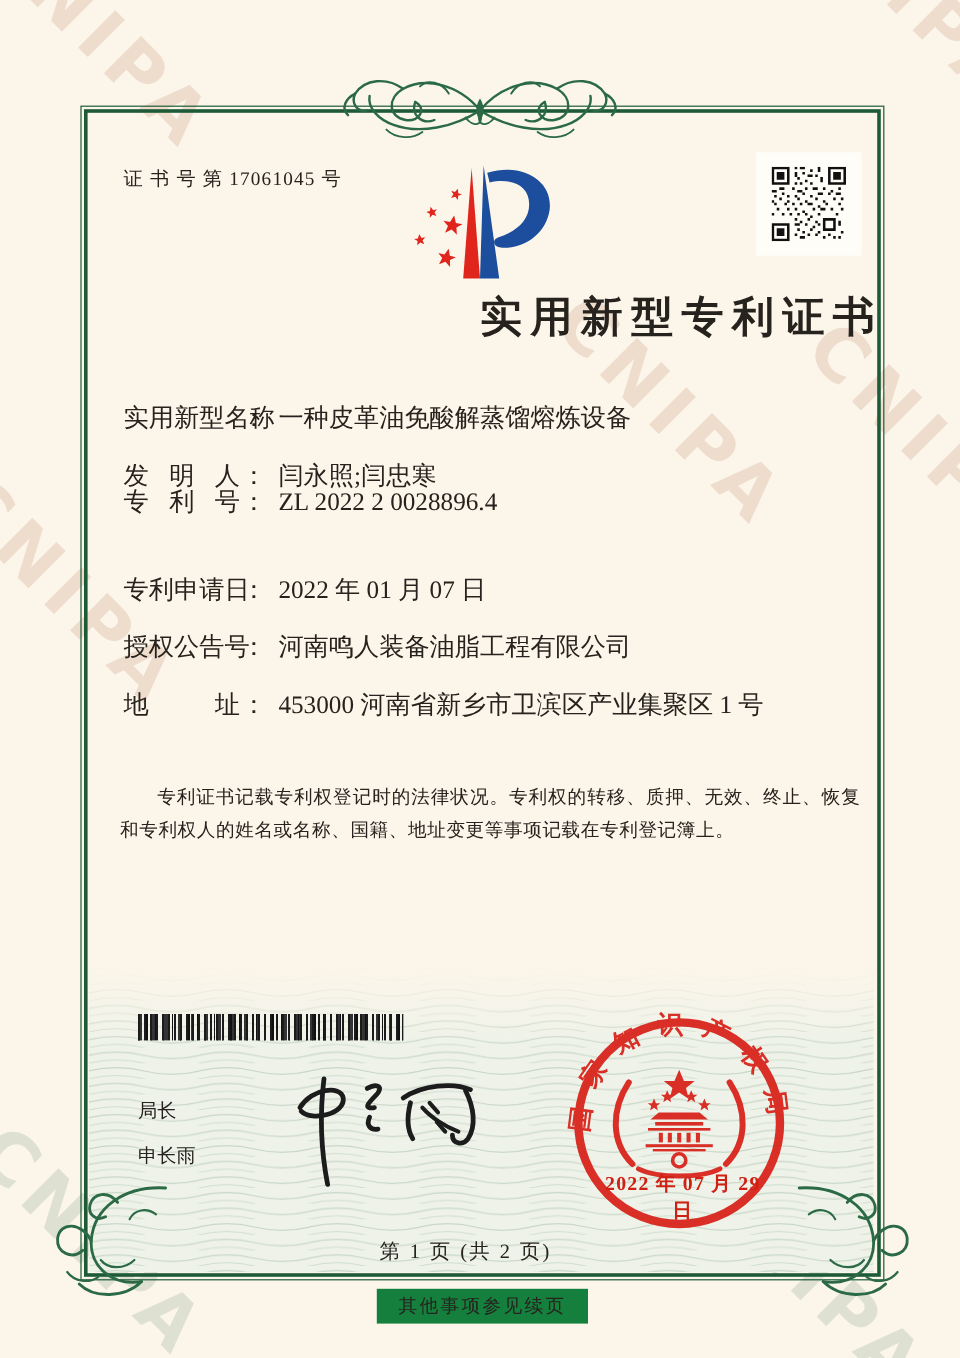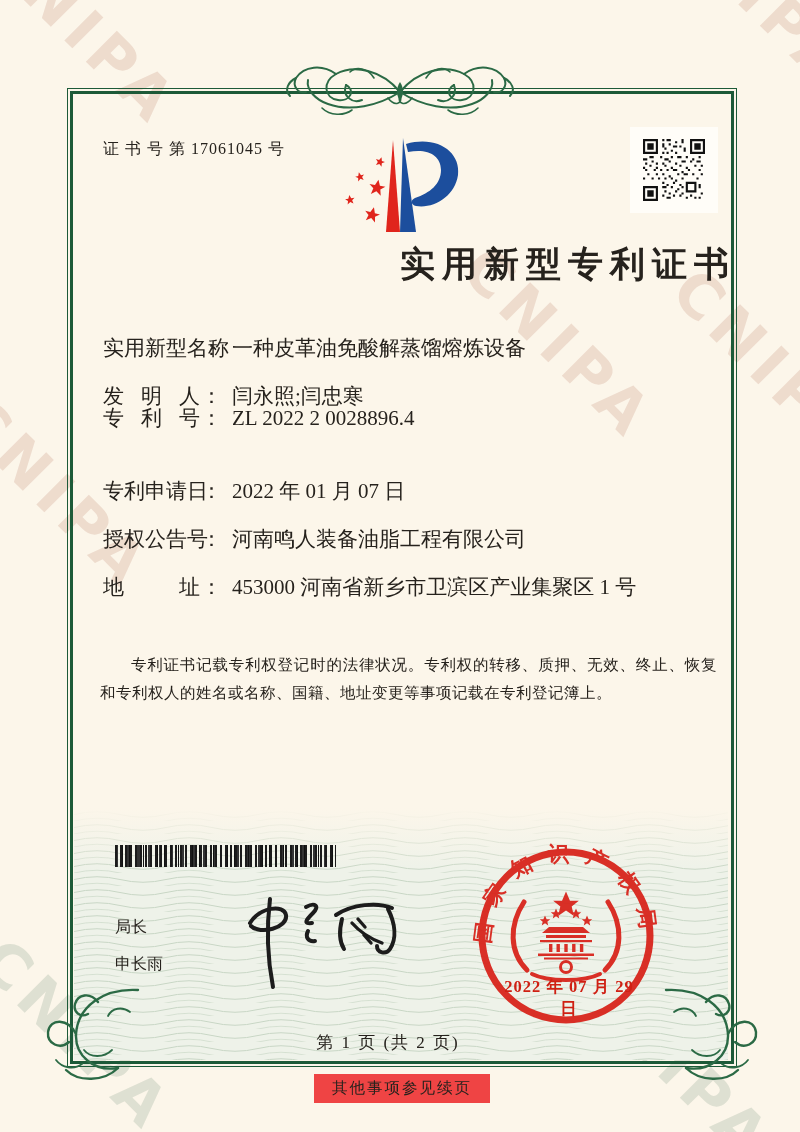--- a/index.html
+++ b/index.html
@@ -56,21 +56,21 @@
   .signatory span{display:block;}
   .signature{position:absolute; left:240px; top:893px;}
   
   .seal{position:absolute; left:466px; top:836px; width:200px; height:200px; opacity:0.95;}
   .seal-date{position:absolute; left:494px; top:976px; width:150px; text-align:center;
              color:#cf2013; font-size:16.5px; font-weight:600; letter-spacing:1px;}
   
   .page-info{position:absolute; left:68px; top:1031px; width:640px; text-align:center;
              font-size:17px; letter-spacing:2px;}
   .continuation{position:absolute; left:68px; top:1074px; width:668px; text-align:center;}
-  .continuation span{display:inline-block; background:#ef4444; padding:4px 18px;
+  .continuation span{display:inline-block; background:#15803d; padding:4px 18px;
              font-size:15.5px; letter-spacing:2px;}
   
   .ornament-top{position:absolute; left:278px; top:46px;}
   .ornament-bl{position:absolute; left:42px; top:982px;}
   .ornament-br{position:absolute; left:662px; top:982px; transform:scaleX(-1);}
 </style>
 </head>
 <body>
 
 <div class="page">

